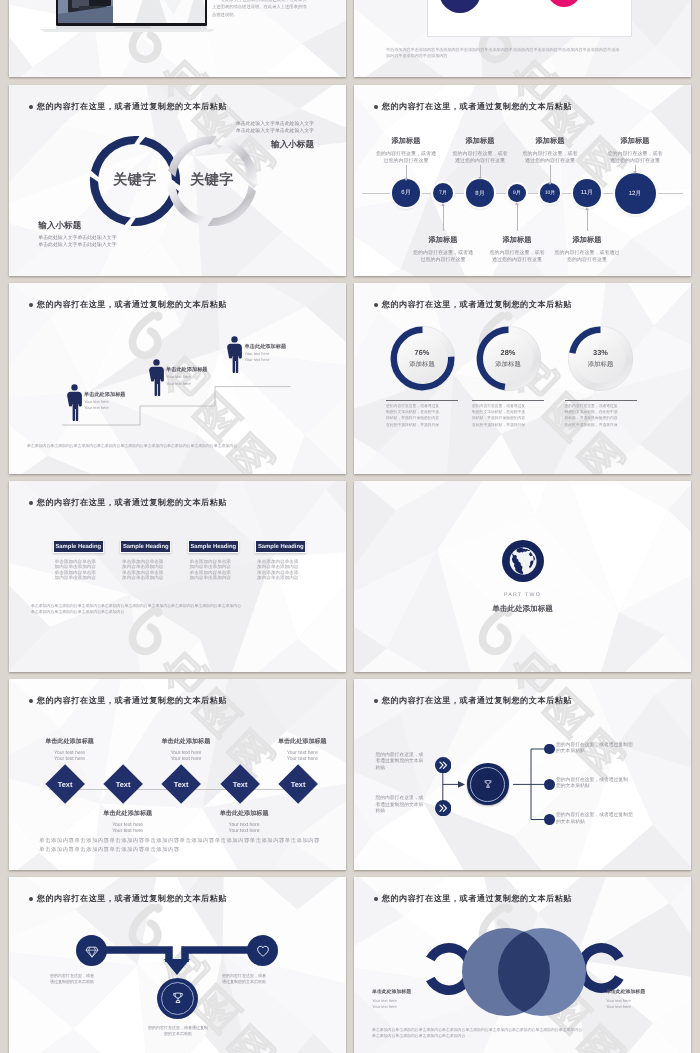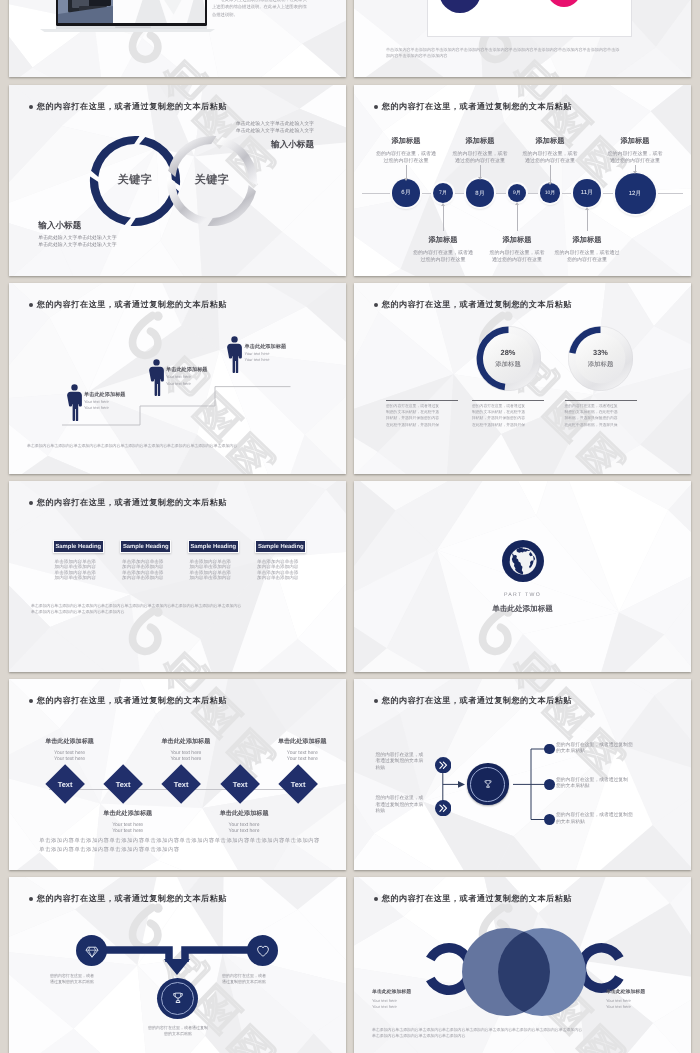--- a/index.html
+++ b/index.html
@@ -28,21 +28,21 @@
   
   .s1para{position:absolute;left:203px;top:110px;font-size:4.3px;color:#9a9aa1;line-height:7.4px;}
   .s1para .pline:first-child{text-indent:9px;}
   
   .card2{position:absolute;left:73px;top:55px;width:203px;height:94px;background:#fff;border:0.7px solid #e1e1e5;}
   .card2 svg{position:absolute;left:0;top:0;}
   .s2cap{position:absolute;left:32px;top:161px;font-size:4.1px;color:#a0a0a7;line-height:6.4px;}
   
   .ringwrap{position:absolute;width:92px;height:92px;}
   .ringlab{position:absolute;left:0;top:0;width:92px;height:92px;display:flex;align-items:center;justify-content:center;
-    font-size:11px;font-weight:bold;color:#55555c;letter-spacing:0.5px;}
+    font-size:14px;font-weight:bold;color:#55555c;letter-spacing:0.5px;}
   
   .tline{position:absolute;left:8px;top:107.5px;width:321px;height:1px;background:#c9c9ce;}
   .tlnode{position:absolute;border-radius:50%;background:#1b3070;
     display:flex;align-items:center;justify-content:center;color:#eef1f8;
     box-shadow:0 0 0 2px #fbfbfc, 0 1.5px 2.5px rgba(0,0,0,.28);}
   .tlgrp{position:absolute;width:72px;text-align:center;}
   .tlh{font-size:7.2px;font-weight:bold;color:#4b4b52;margin-bottom:4px;letter-spacing:0.1px;}
   .tlb{font-size:5px;color:#8e8e96;line-height:7.2px;}
   .tlarr{position:absolute;width:1px;background:#b6b6bc;}
   .tlarr:after{content:"";position:absolute;left:-1.5px;width:0;height:0;border-left:2px solid transparent;border-right:2px solid transparent;}
@@ -542,20 +542,26 @@
             <circle cx="31" cy="5.2" r="4.6" fill="#e3e3e4"></circle>
           </svg></div>
         <div class="wmc" style="left:155px;top:69px">包</div>
         <div class="wmc" style="left:189px;top:109px">图</div>
         <div class="wmc" style="left:223px;top:149px">网</div>
       </div>
       <div class="shead">
         <span class="bullet"></span>
         <span class="htxt">您的内容打在这里，或者通过复制您的文本后粘贴</span>
       </div>
+      <div class="donut" style="left:35.5px;top:42.5px;width:65px;height:65px"><svg viewBox="0 0 65 65" width="65" height="65">
+          <circle cx="32.5" cy="32.5" r="32.5" fill="url(#gPlate)"></circle>
+          <circle cx="32.5" cy="32.5" r="32.2" fill="none" stroke="#d9d9dd" stroke-width="0.5"></circle>
+          <path d="M32.50 3.80 A28.7 28.7 0 1 0 61.14 30.70" stroke="#1b3070" stroke-width="6.4" fill="none"></path>
+          <circle cx="32.5" cy="32.5" r="24.9" fill="url(#gPlateIn)"></circle>
+        </svg><div class="dpct">76%</div><div class="dlab">添加标题</div></div>
       <div class="dsep" style="left:32px"></div>
       <div class="dtxt" style="left:32px;top:120px">
         <div class="dtl">您的内容打在这里，或者通过复</div>
         <div class="dtl">制您的文本后粘贴，在此框中选</div>
         <div class="dtl">择粘贴，并选择只保留您的内容</div>
         <div class="dtl">在此框中选择粘贴，并选择只保</div>
       </div>
       <div class="donut" style="left:121.5px;top:42.5px;width:65px;height:65px"><svg viewBox="0 0 65 65" width="65" height="65">
           <circle cx="32.5" cy="32.5" r="32.5" fill="url(#gPlate)"></circle>
           <circle cx="32.5" cy="32.5" r="32.2" fill="none" stroke="#d9d9dd" stroke-width="0.5"></circle>

